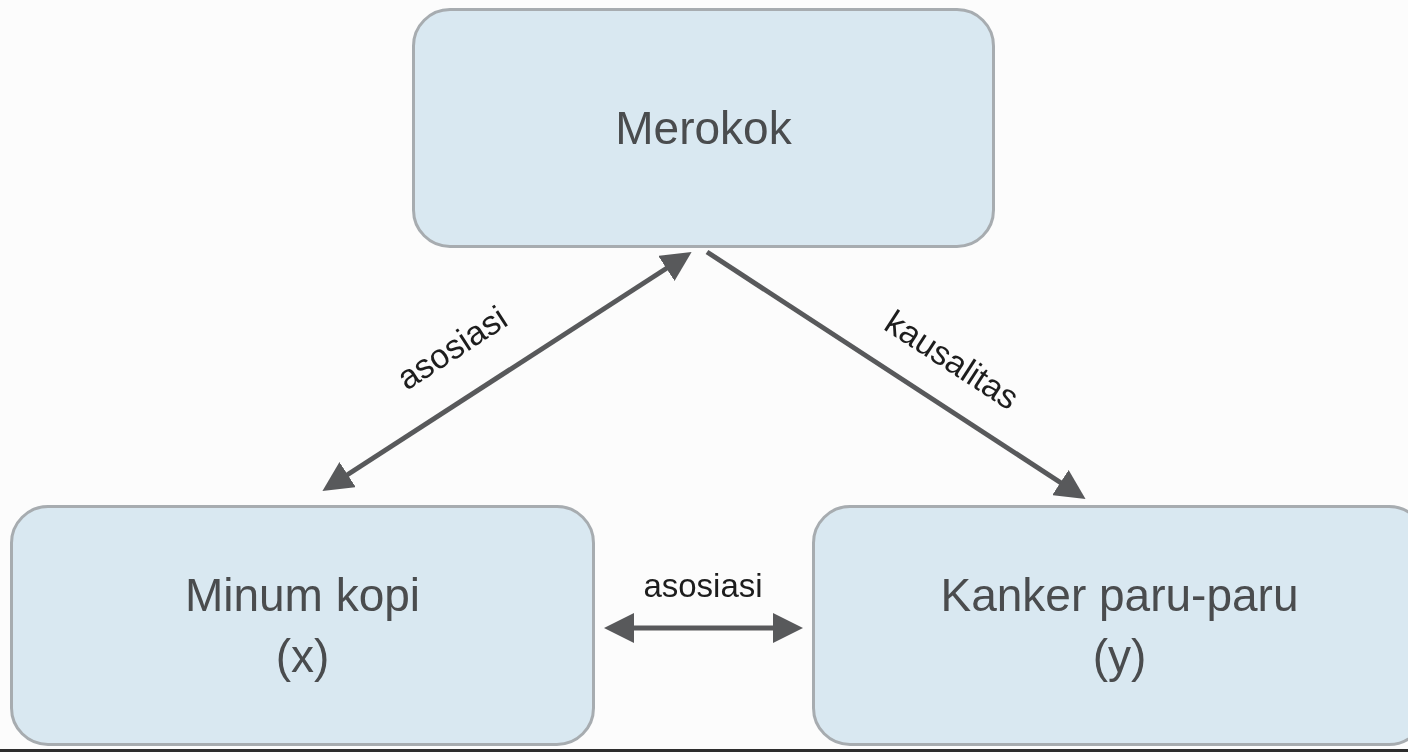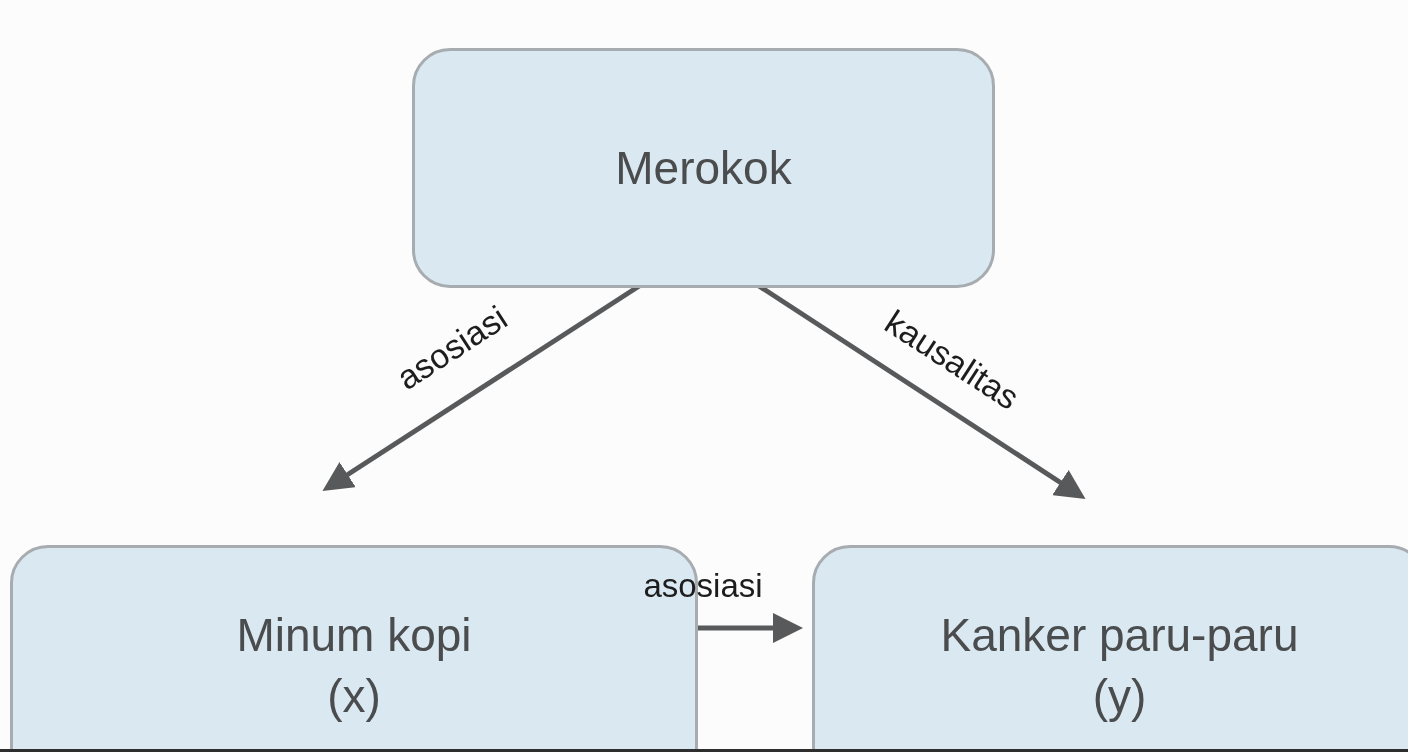--- a/index.html
+++ b/index.html
@@ -41,24 +41,23 @@
     border: 3px solid var(--node-border, #a7acb0);
     border-radius: 38px;
     color: var(--node-text, #4a4c4e);
     display: flex;
     flex-direction: column;
     align-items: center;
     justify-content: center;
     text-align: center;
     font-size: 46px;
     line-height: 1.32;
-    margin-top: 40px;
   }
   .node-confounder { left: 412px; top: 8px;   width: 583px; height: 240px; }
-  .node-x          { left: 10px;  top: 505px; width: 688px; height: 241px; }
+  .node-x          { left: 10px;  top: 505px; width: 585px; height: 241px; }
   .node-y          { left: 812px; top: 505px; width: 615px; height: 241px; }
   .edge-label {
     position: absolute;
     color: var(--label-text, #1d1d1d);
     font-size: 34px;
     white-space: nowrap;
   }
   .edge-label-left {
     left: 452px;
     top: 348px;

